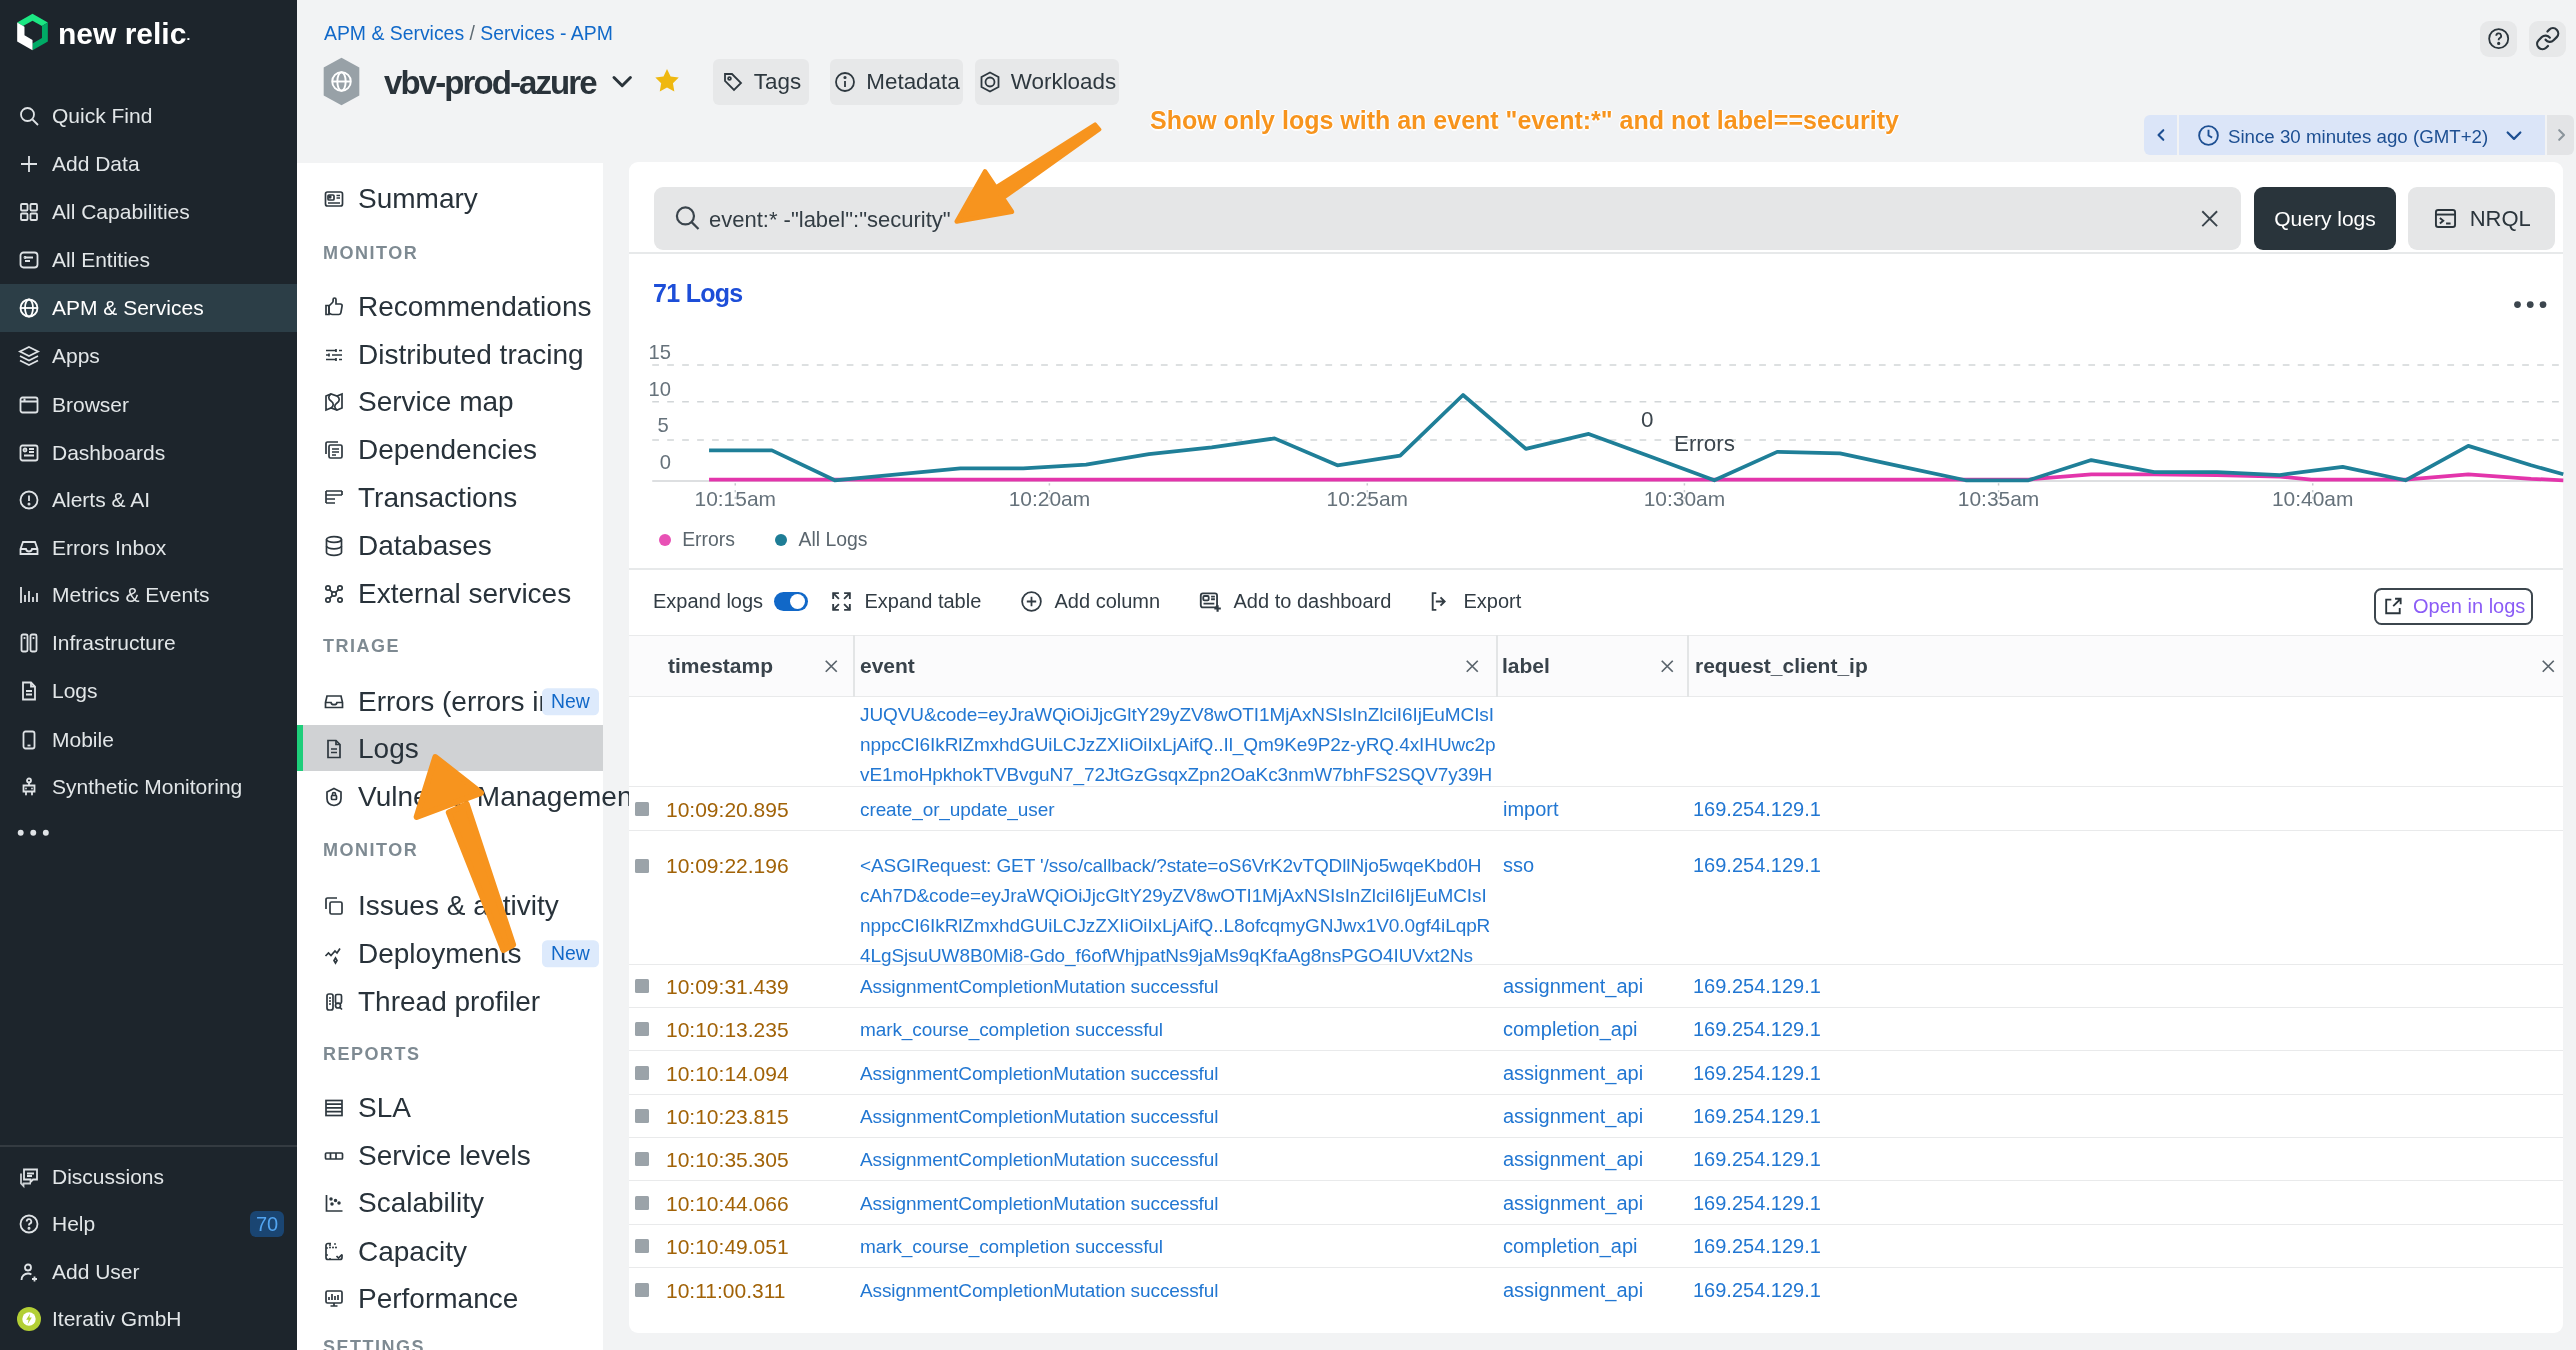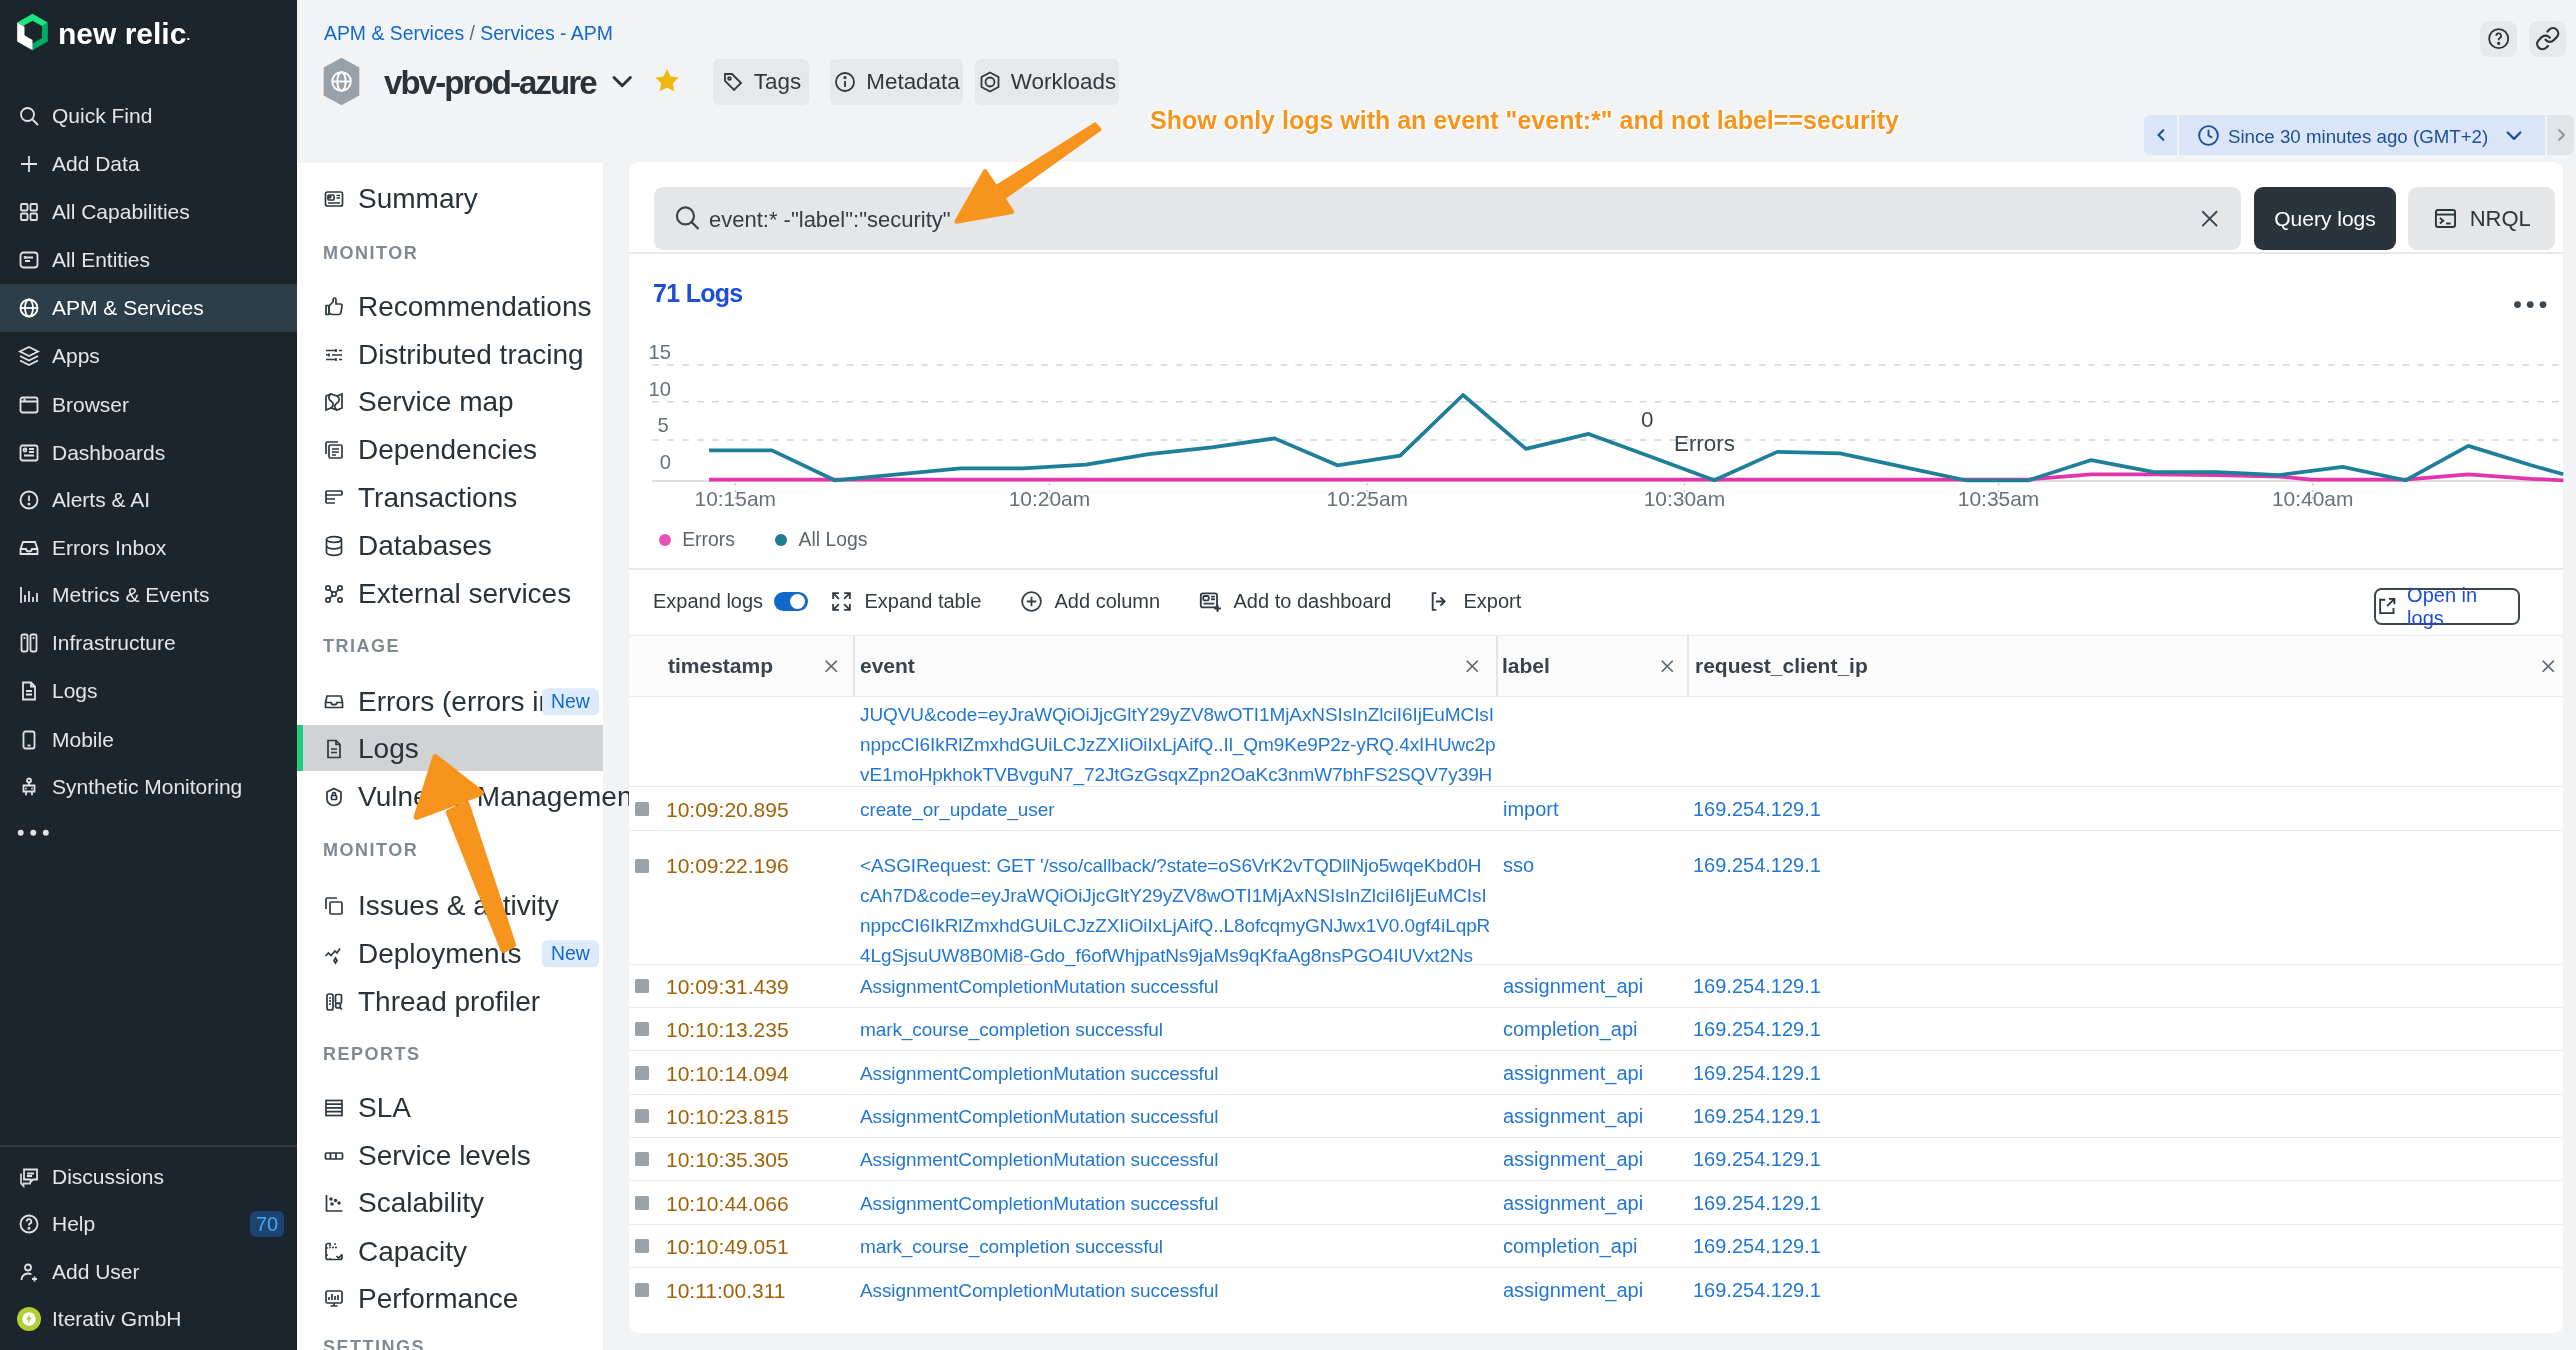--- a/index.html
+++ b/index.html
@@ -35,21 +35,21 @@
 #searchbox{position:absolute;left:25px;top:25.4px;width:1587px;height:63px;background:#e5e6e7;border-radius:9px}
 #searchtext{position:absolute;left:55px;top:20px;font-size:22px;color:#333d44}
 #qlogs{position:absolute;left:1625px;top:25.4px;width:142px;height:63px;background:#29343b;border-radius:9px;color:#fff;font-size:21px;display:flex;align-items:center;justify-content:center}
 #nrql{position:absolute;left:1779px;top:25.4px;width:147px;height:63px;background:#e5e6e7;border-radius:9px;color:#2b353c;font-size:22px;display:flex;align-items:center;justify-content:center;gap:10.5px}
 #logsh{position:absolute;left:24px;top:117px;font-size:25px;font-weight:bold;letter-spacing:-0.7px;color:#1d4ed8}
 #legend{position:absolute;left:30px;top:366px;font-size:19.4px;color:#5b666e;display:flex;align-items:center;gap:11.2px}
 .dot{width:12px;height:12px;border-radius:50%;display:inline-block}
 
 #toolbar{position:absolute;left:0;top:406px;width:1934px;height:67px;font-size:20px;color:#323c44}
 .titem{position:absolute;top:0;height:67px;display:flex;align-items:center;gap:10.5px}
-#openlogs{position:absolute;left:1745px;top:426px;width:146px;height:37px;border:2.2px solid #3c464e;border-radius:7.5px;background:#fff;display:flex;align-items:center;justify-content:center;gap:9px;font-size:20px;color:#1d4ed8}
+#openlogs{position:absolute;left:1745px;top:426px;width:159px;height:37px;border:2.2px solid #3c464e;border-radius:7.5px;background:#fff;display:flex;align-items:center;justify-content:center;gap:9px;font-size:20px;color:#8b5cf6}
 
 #table{position:absolute;left:0;top:473px;width:1934px}
 .th{position:absolute;top:0;height:62px;font-size:21px;font-weight:bold;color:#39434b;display:flex;align-items:center}
 .xicon{stroke:#5a646c;stroke-width:2.5}
 .trow{position:absolute;left:0;width:1934px;border-bottom:1.5px solid #e9eaeb}
 .ts{position:absolute;left:37px;font-size:21px;color:#a16207;white-space:nowrap}
 .chk{position:absolute;left:6px;width:14px;height:14px;background:#9ba3a9;border-radius:1.5px}
 .ev{position:absolute;left:231px;font-size:19px;letter-spacing:-0.1px;color:#2277d2;line-height:30px;white-space:pre-line}
 .lb{position:absolute;left:874px;font-size:20px;color:#2277d2}
 .ip{position:absolute;left:1064px;font-size:20px;color:#2277d2}

